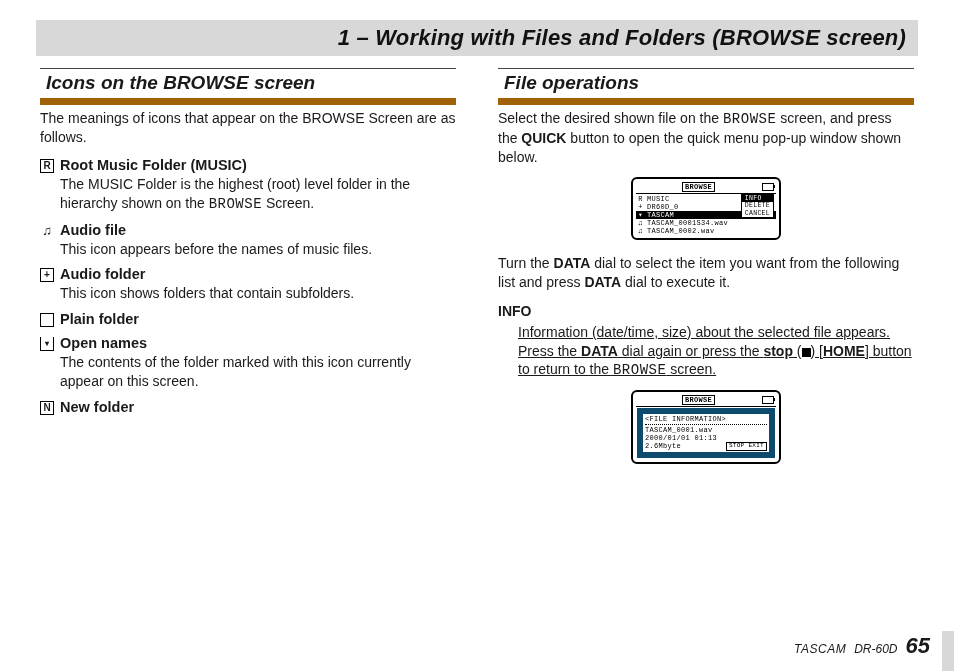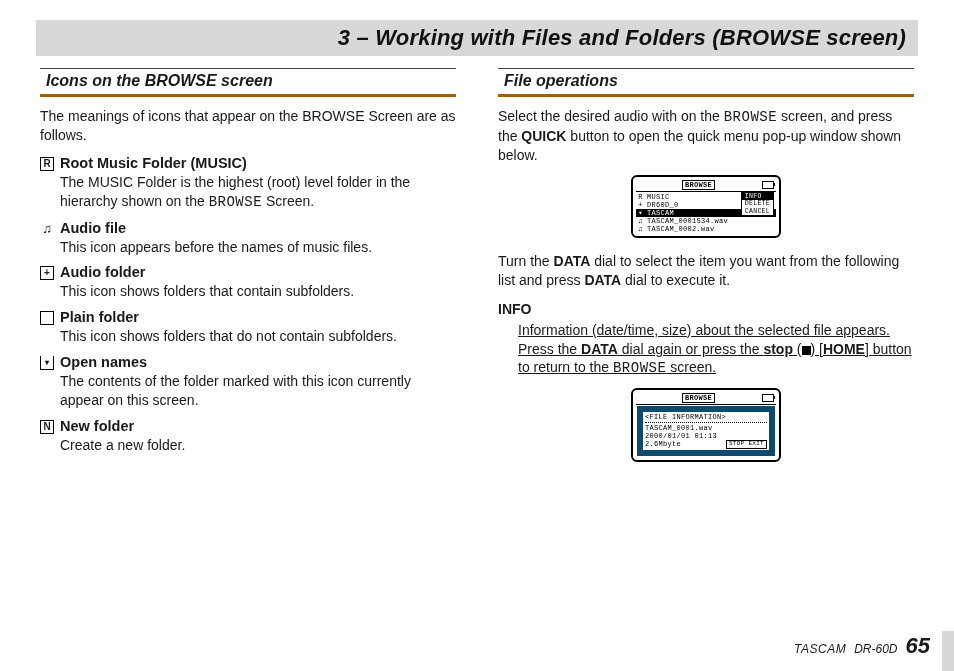--- a/index.html
+++ b/index.html
@@ -55,26 +55,26 @@
     right: 40px;
     display: flex;
     gap: 42px;
   }
   .col {
     flex: 1 1 0;
     min-width: 0;
   }
   .section-title {
     font-weight: 700;
-    font-size: 16px;
+    font-size: 19px;
     font-style: italic;
     border-top: 1px solid #444;
-    border-bottom: 3px solid #a16207;
+    border-bottom: 7px solid #a16207;
     padding: 3px 2px 4px 6px;
-    margin-bottom: 10px;
+    margin-bottom: 4px;
   }
   .para {
     font-size: 14px;
     line-height: 1.35;
     margin: 0 0 10px 0;
   }
   .lcd-text {
     font-family: "Courier New", monospace;
     font-variant-ligatures: none;
     letter-spacing: 0.5px;
@@ -232,21 +232,21 @@
     font-size: 22px;
     margin-top: 7px;
   }
 </style>
 </head>
 <body>
 
 <div class="page">
   <div class="top-rule"></div>
   <div class="banner">
-    <span class="banner-title">3 – Working with Files and Folders (BROWSE screen)</span>
+    <span class="banner-title">1 – Working with Files and Folders (BROWSE screen)</span>
   </div>
 
   <div class="columns">
 
     <div class="col">
       <div class="section-title">Icons on the BROWSE screen</div>
       <p class="para">The meanings of icons that appear on the BROWSE Screen are as follows.</p>
 
       <div class="dl">
 
@@ -267,42 +267,40 @@
         <div class="dt">
           <span class="micon">+</span>
           <span>Audio folder</span>
         </div>
         <div class="dd">This icon shows folders that contain subfolders.</div>
 
         <div class="dt">
           <span class="micon"></span>
           <span>Plain folder</span>
         </div>
-        <div class="dd">This icon shows folders that do not contain subfolders.</div>
 
         <div class="dt">
           <span class="micon" style="border-top:none;border-left:1px solid #000;border-right:1px solid #000;border-bottom:1px solid #000; font-size:8px;">▾</span>
           <span>Open names</span>
         </div>
         <div class="dd">The contents of the folder marked with this icon currently appear on this screen.</div>
 
         <div class="dt">
           <span class="micon">N</span>
           <span>New folder</span>
         </div>
-        <div class="dd">Create a new folder.</div>
 
       </div>
     </div>
 
     <div class="col">
       <div class="section-title">File operations</div>
 
       <p class="para">
-        <span>Select the desired audio with on the </span><span class="lcd-text">BROWSE</span><span> screen, and press the </span><span class="bold">QUICK</span><span> button to open the quick menu pop-up window shown below.</span>
+        <span>Select the desired shown file on the </span><span class="lcd-text">BROWSE</span><span> screen, and press the </span><span class="bold">QUICK</span><span> button to open the quick menu pop-up window shown below.</span>
       </p>
 
       <div class="lcd">
         <div class="lcd-hdr">
           <span class="spacer"></span>
           <span class="tag">BROWSE</span>
           <span class="spacer"></span>
           <span class="batt"></span>
         </div>
         <div class="menu">

